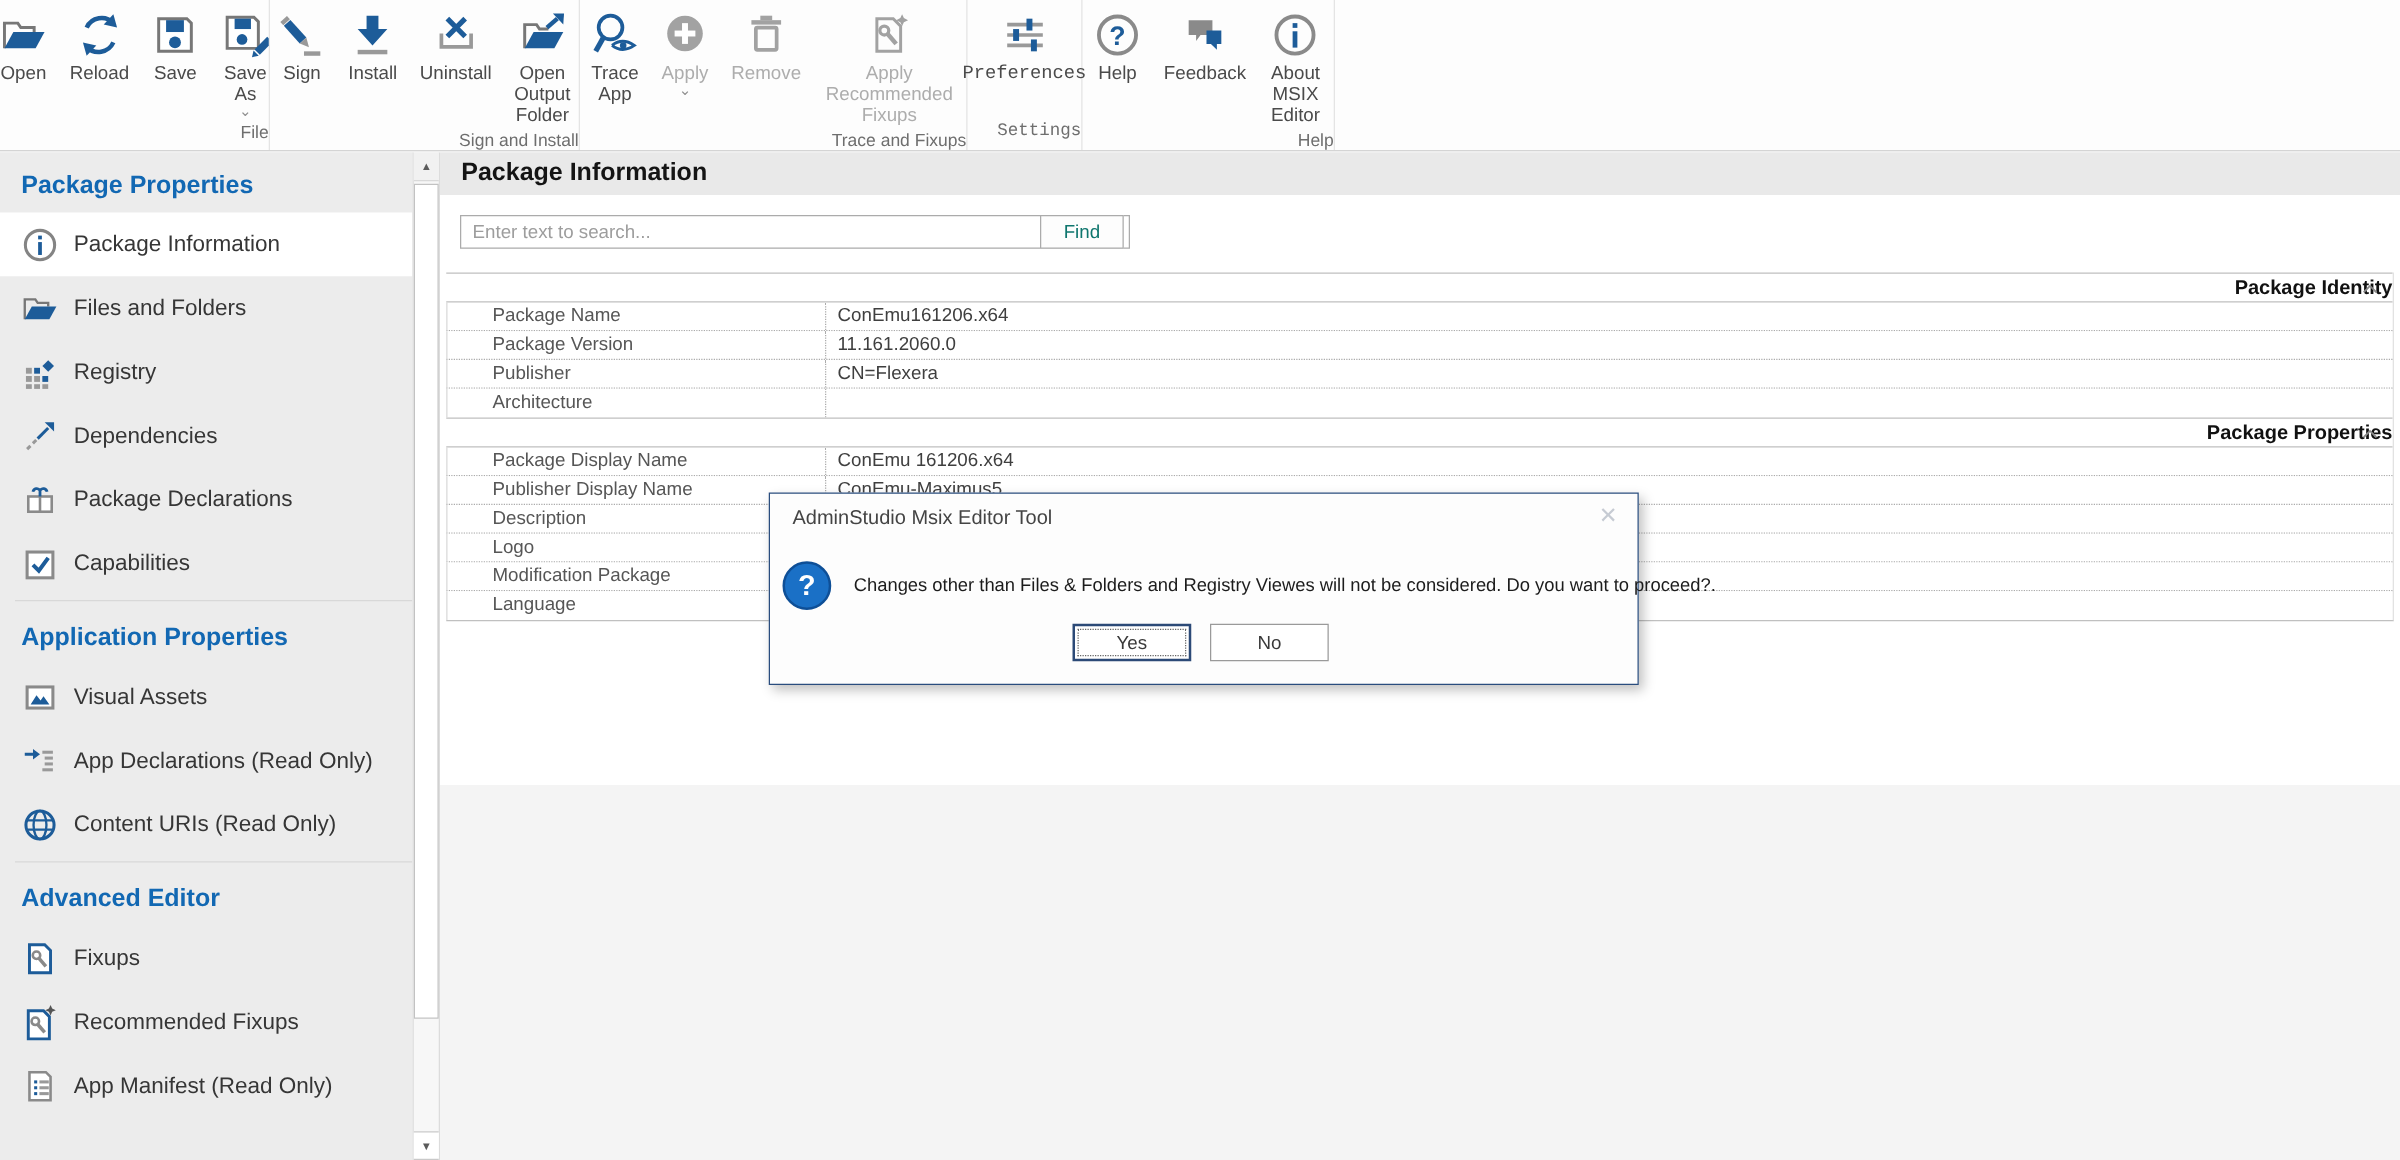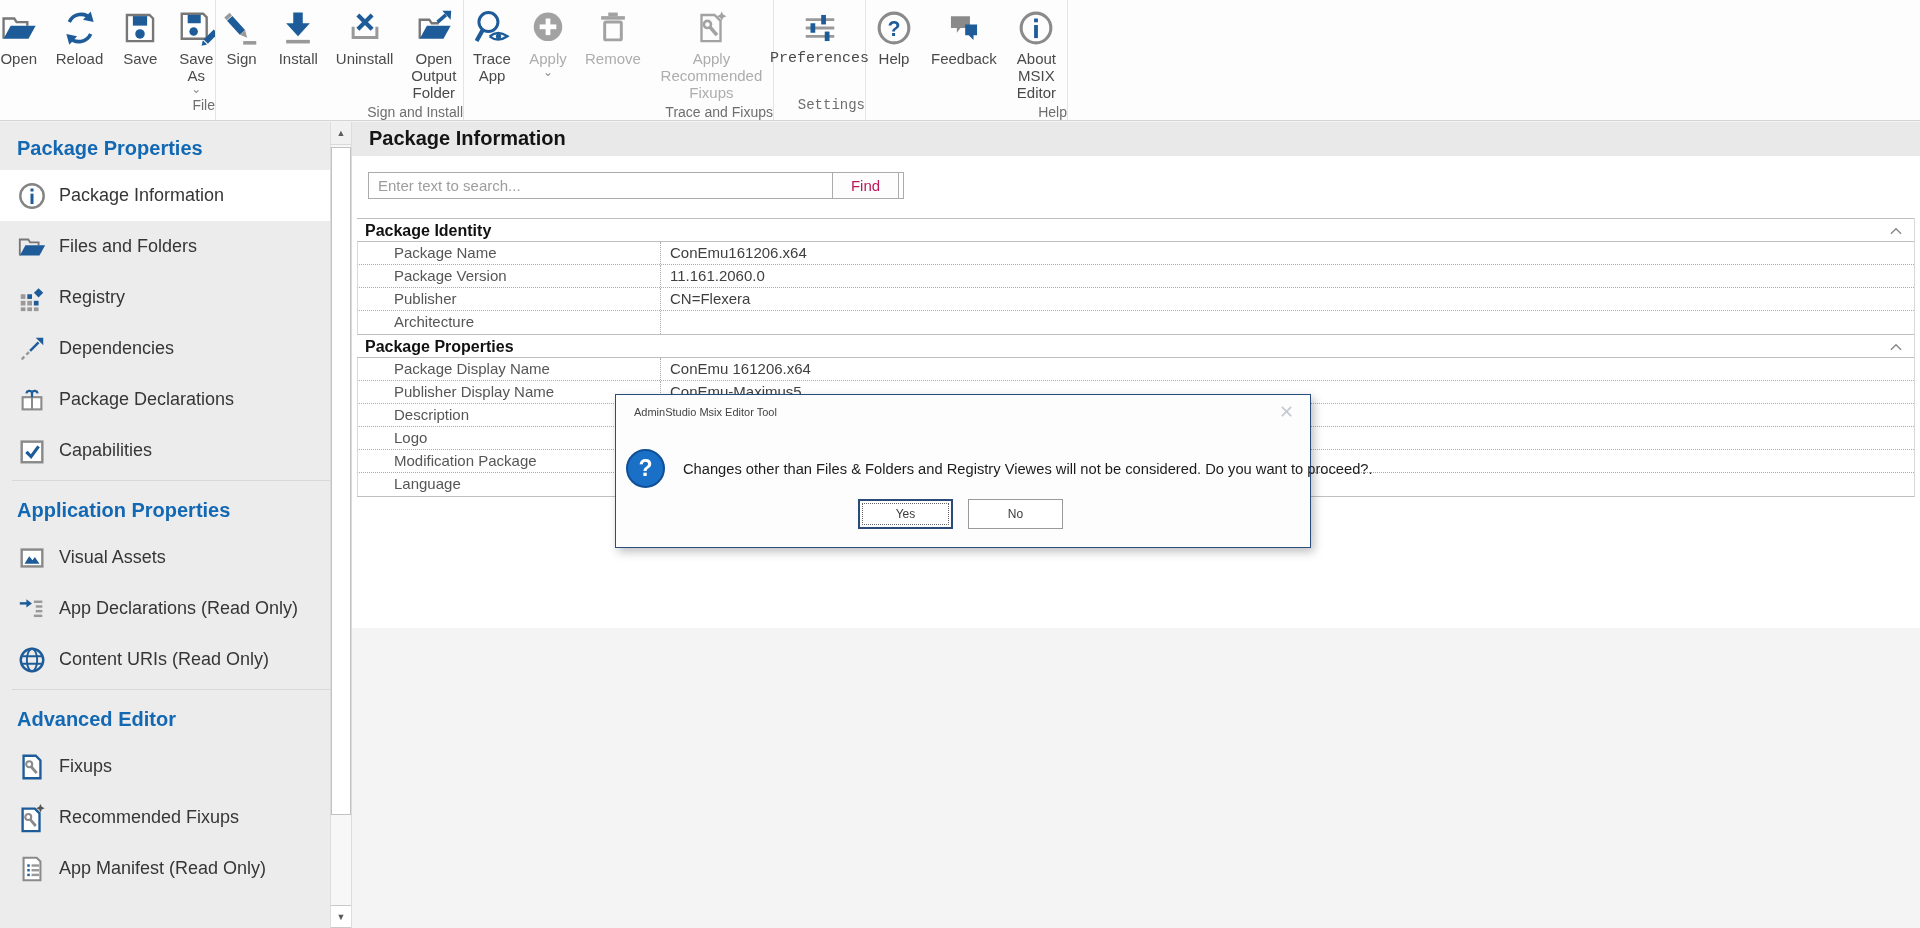--- a/index.html
+++ b/index.html
@@ -40,45 +40,45 @@
 
   
   .main { position:absolute; left:352px; top:122px; width:1568px; height:806px; background:#f4f4f4; }
   .main-title-strip { position:absolute; left:0; top:0; right:0; height:34px; background:#e9e9e9; }
   .main-title { padding:5px 0 0 17px; font-size:20px; font-weight:bold; color:#141414; }
   .content-white { position:absolute; left:0; top:34px; right:0; height:472px; background:#ffffff; }
   .search-input { position:absolute; left:16px; top:50px; width:536px; height:27px; border:1px solid #ababab;
                   background:#fff; font-size:15px; padding:0 9px; color:#333; }
   .search-input::placeholder { color:#9d9d9d; }
   .find-btn { position:absolute; left:480px; top:50px; width:67px; height:27px; border:1px solid #ababab;
-              background:#fdfdfd; font-size:15px; color:#be185d; cursor:pointer; font-family:"Liberation Sans",sans-serif; }
+              background:#fdfdfd; font-size:15px; color:#0f766e; cursor:pointer; font-family:"Liberation Sans",sans-serif; }
 
   
   .prop-table { position:absolute; left:5px; top:96px; width:1558px; border-right:1px solid #d9d9d9;
                 border-bottom:1px solid #c0c0c0; background:#fff; }
   .pt-header { position:relative; height:24px; border-top:1px solid #c0c0c0; border-bottom:1px solid #c0c0c0;
-               background:#fff; font-size:16px; font-weight:bold; color:#111; line-height:23px; padding-left:8px; }
+               background:#fff; font-size:16px; font-weight:bold; color:#111; line-height:23px; padding-left:8px;text-align:right; }
   .pt-chevron { position:absolute; right:9px; top:3px; width:18px; height:18px; cursor:pointer; }
   .pt-chevron svg { width:18px; height:18px; display:block; }
   .pt-row { display:flex; height:23px; border-bottom:1px dotted #ababab; border-left:1px solid #d9d9d9; background:#fff; }
   .pt-section .pt-row:last-child { border-bottom:none; }
   .pt-label { width:303px; flex:0 0 303px; padding-left:36px; font-size:15px; color:#565656; line-height:22px;
               border-right:1px dotted #ababab; white-space:nowrap; }
   .pt-value { flex:1; padding-left:9px; font-size:15px; color:#3f3f3f; line-height:22px; white-space:nowrap; overflow:hidden; }
 
   
   .dialog { position:absolute; left:615px; top:394px; width:696px; height:154px; background:#fdfdfd;
             border:1px solid #2a4d7e; box-shadow:3px 4px 9px rgba(0,0,0,0.25); z-index:30; }
-  .dlg-title { position:absolute; left:18px; top:11px; font-size:11px; color:#444; }
+  .dlg-title { position:absolute; left:18px; top:11px; font-size:16px; color:#444; }
   .dlg-close { position:absolute; right:16px; top:7px; font-size:18px; color:#c6cbd3; cursor:pointer; line-height:20px; }
   .dlg-qicon { position:absolute; left:10px; top:54px; width:39px; height:39px; border-radius:50%;
                background:#1a70c6; border:2px solid #0e4f97; color:#fff; font-size:23px; font-weight:bold;
                text-align:center; line-height:35px; }
   .dlg-message { position:absolute; left:67px; top:66px; font-size:14.7px; color:#1c1c1c; white-space:nowrap; }
-  .dlg-btn { position:absolute; top:104px; width:95px; height:30px; background:#fff; font-size:12px; color:#3a3a3a;
+  .dlg-btn { position:absolute; top:104px; width:95px; height:30px; background:#fff; font-size:15px; color:#3a3a3a;
              cursor:pointer; font-family:"Liberation Sans",sans-serif; }
   .dlg-yes { left:242px; border:2px solid #2c4a77; outline:1px dotted #666; outline-offset:-5px; }
   .dlg-no  { left:352px; border:1px solid #9a9a9a; }
 </style>
 </head>
 <body>
 
 <div id="app">
 
   <div class="ribbon" id="ribbon">

